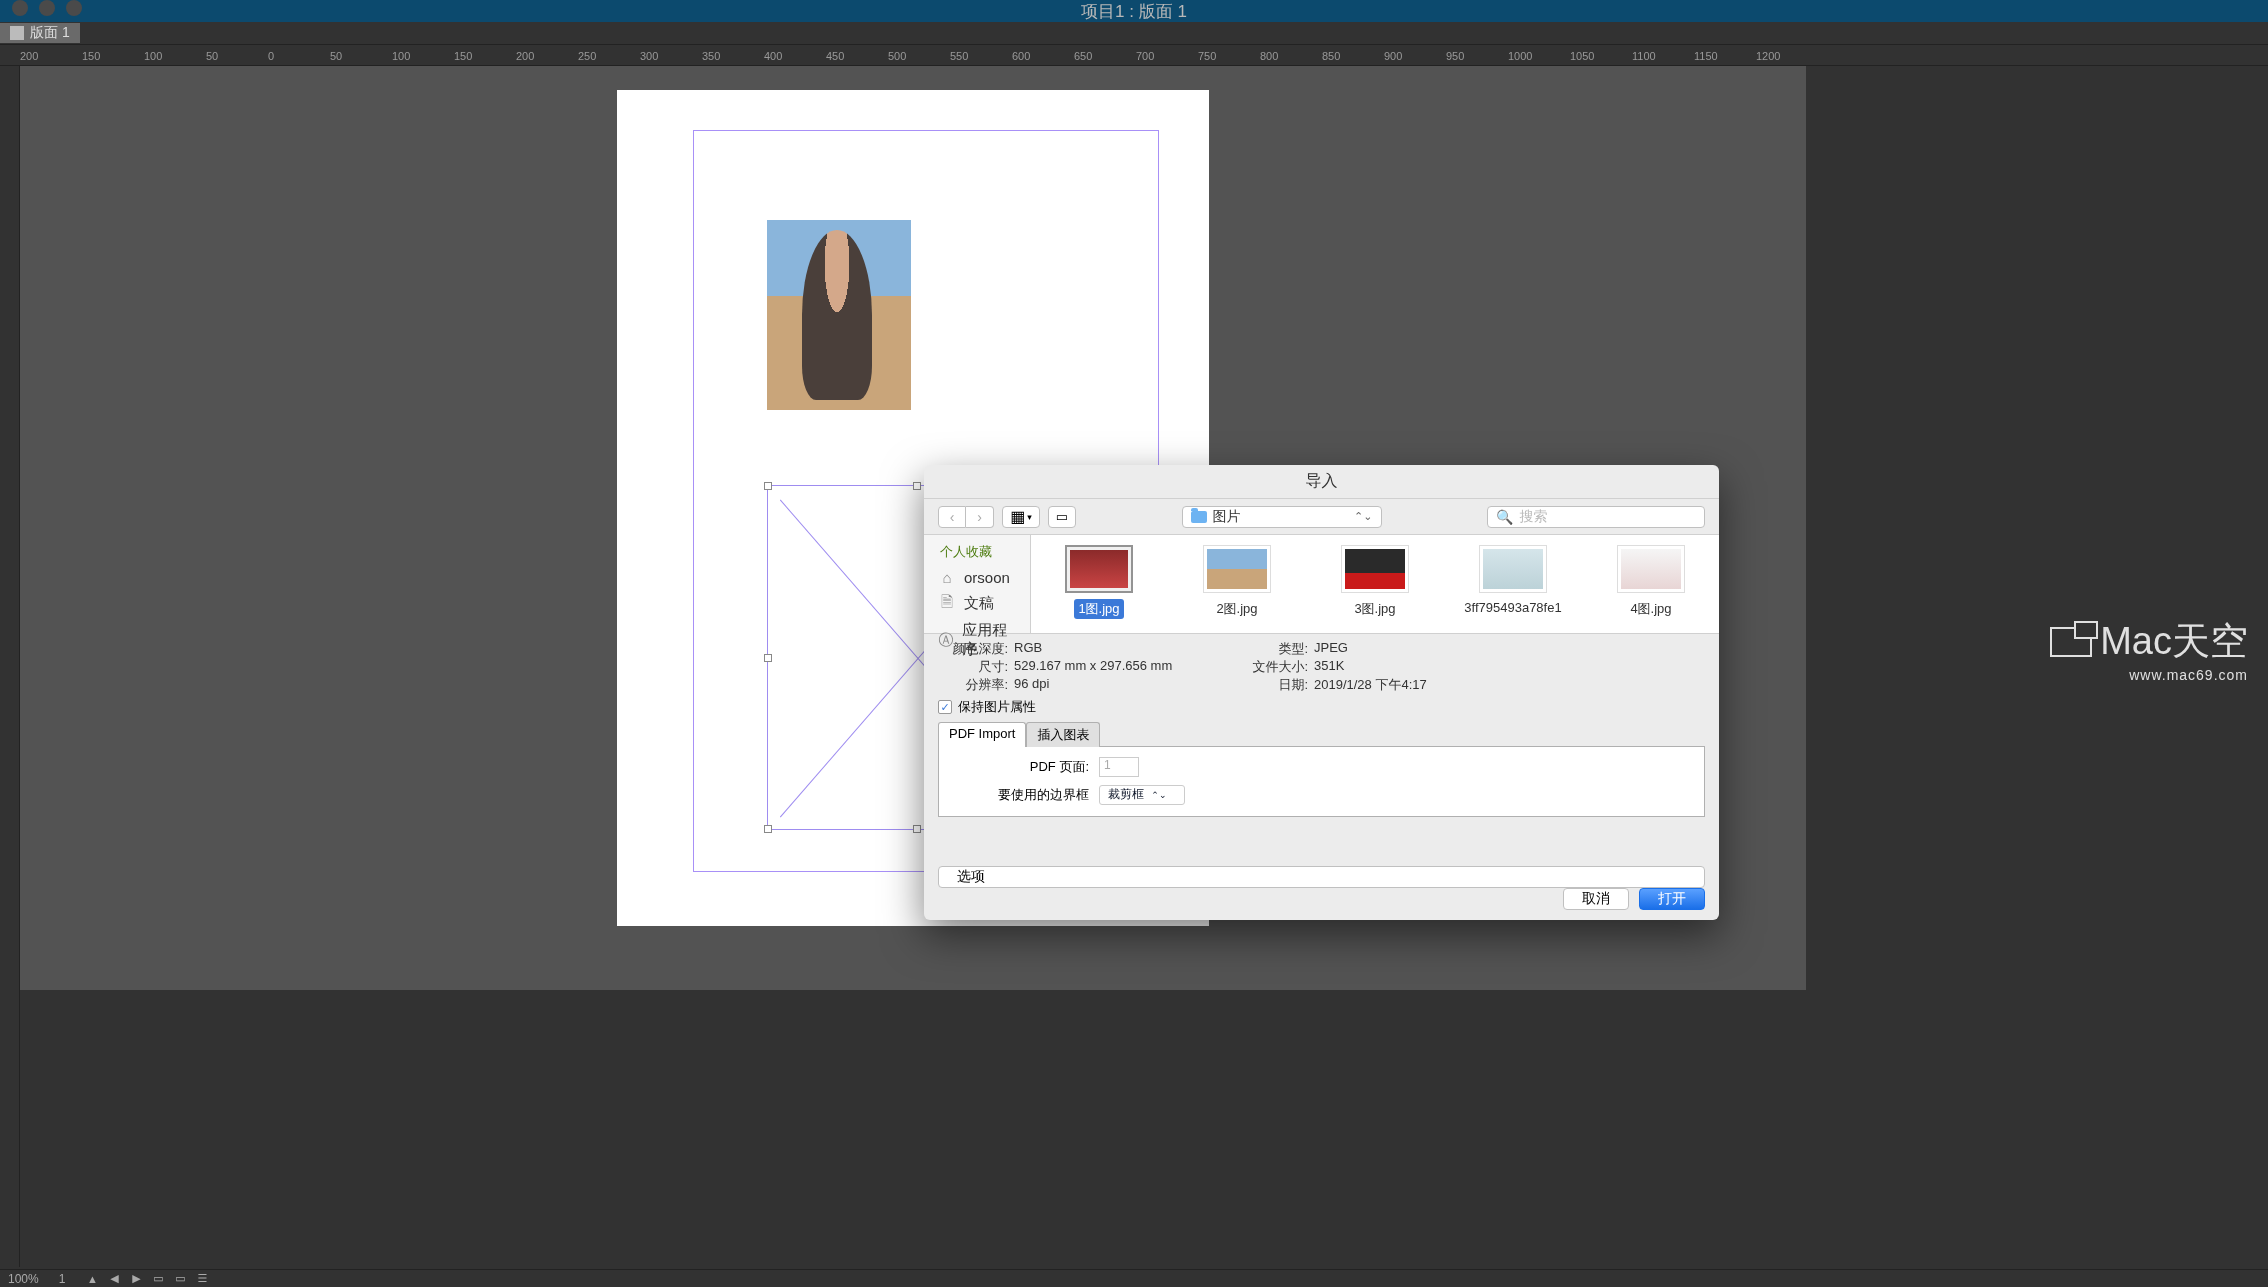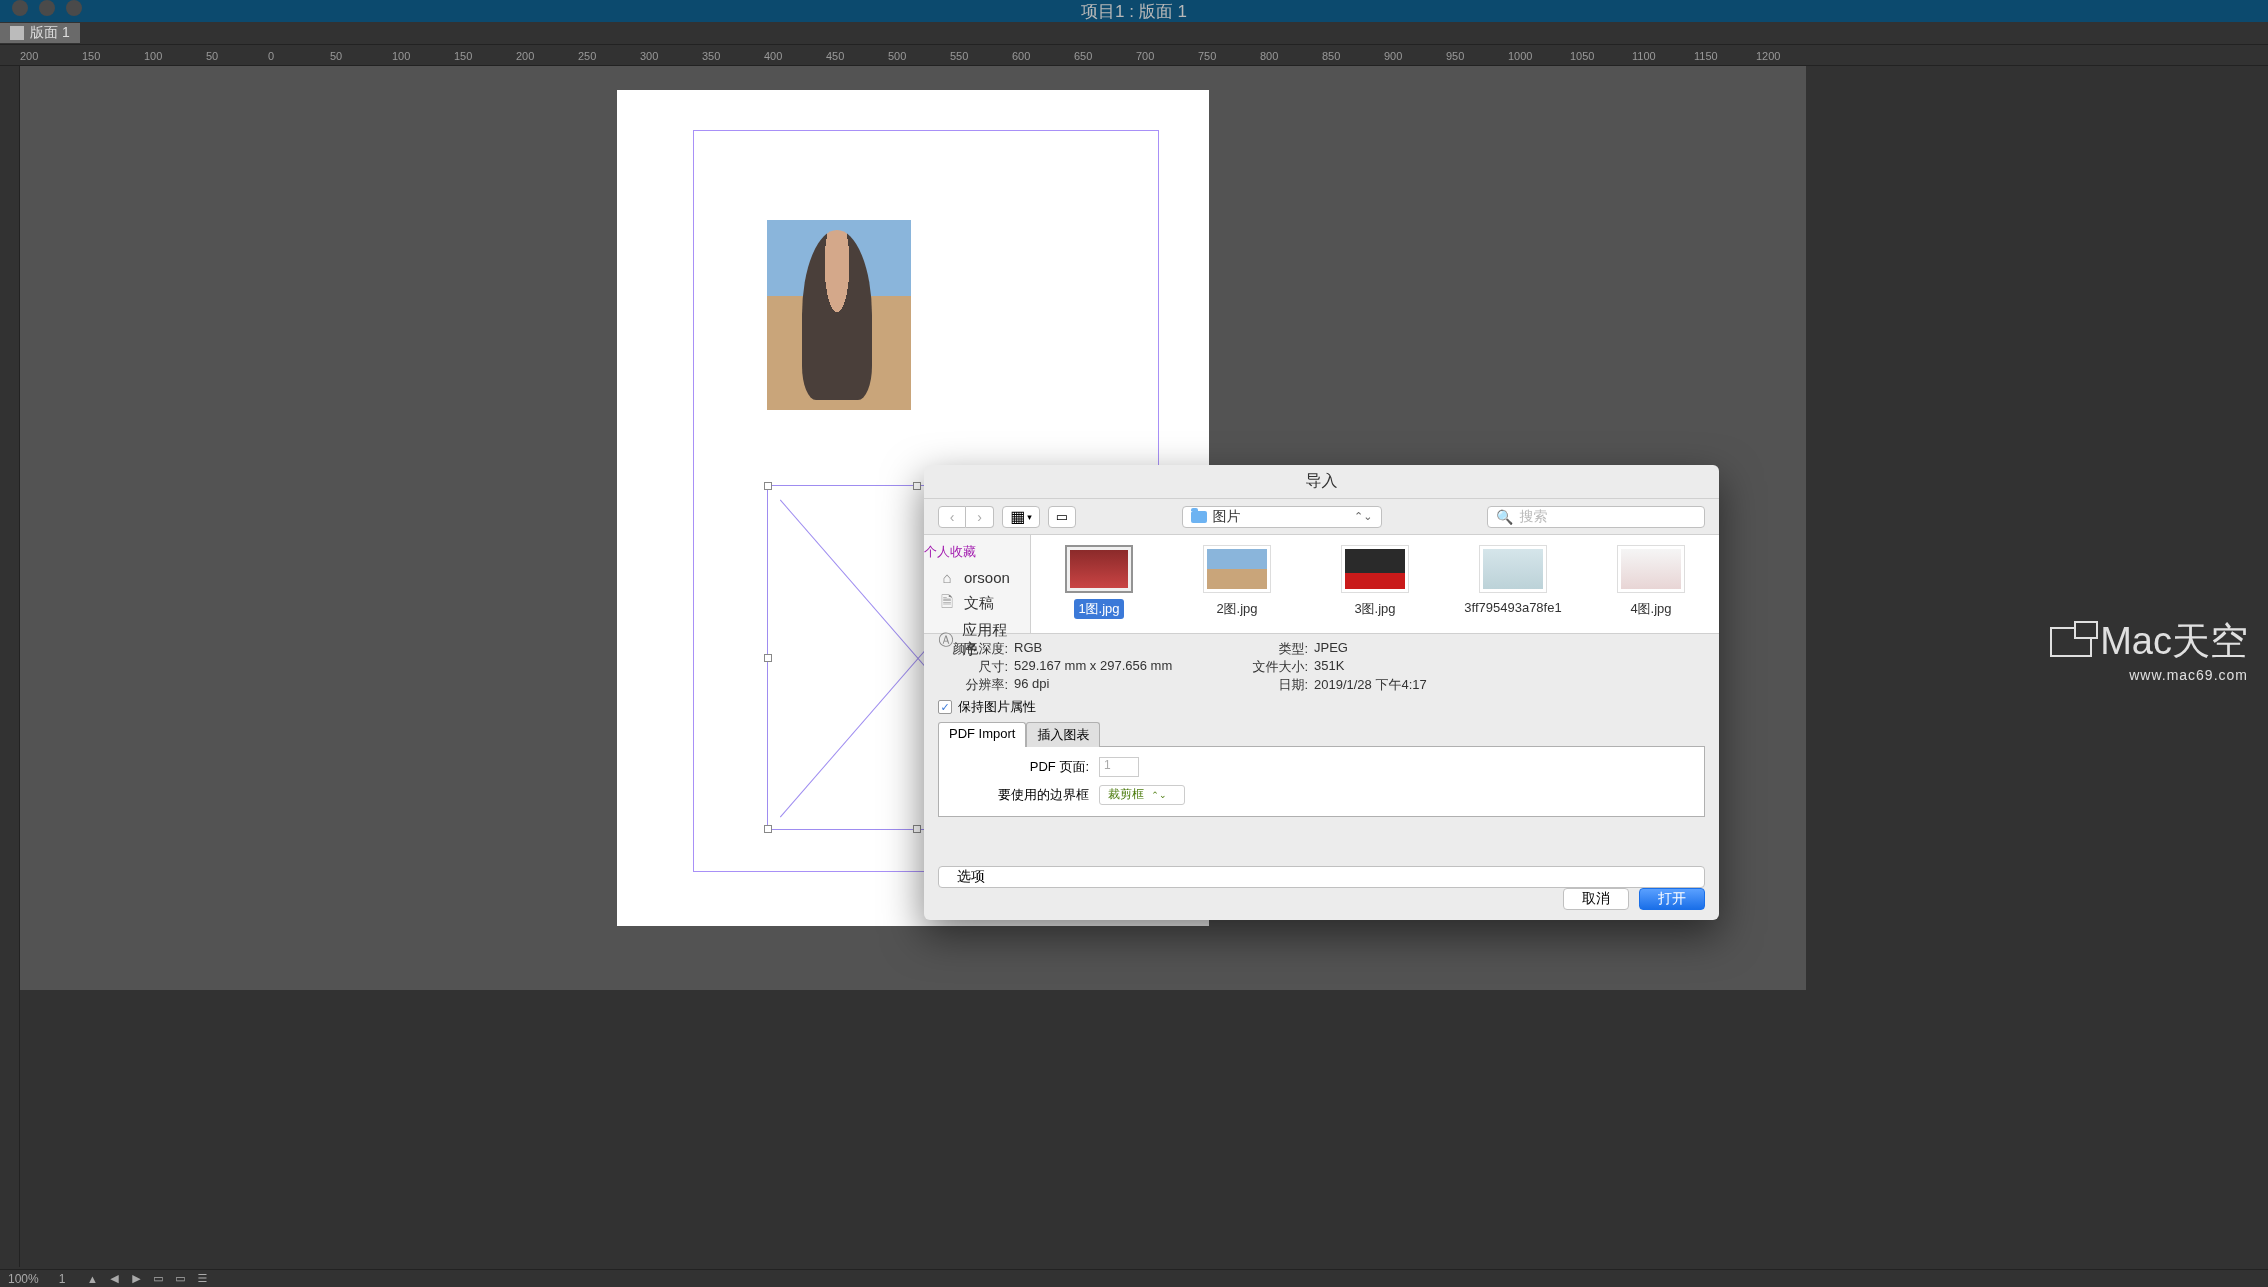--- a/index.html
+++ b/index.html
@@ -47,21 +47,21 @@
 .folder-icon { width: 16px; height: 12px; background: #6db3f2; border-radius: 2px; position: relative; }
 .folder-icon::before { content: ''; position: absolute; top: -3px; left: 0; width: 7px; height: 3px; background: #6db3f2; border-radius: 2px 2px 0 0; }
 .path-text { font-size: 14px; color: #333; flex: 1; }
 .path-arrows { color: #666; font-size: 11px; }
 .search-box { flex: 0 0 218px; height: 22px; background: #fff; border: 1px solid #c0c0c0; border-radius: 4px; display: flex; align-items: center; padding: 0 8px; gap: 6px; }
 .search-icon { color: #999; font-size: 14px; }
 .search-ph { color: #bbb; font-size: 14px; }
 
 .dialog-body { display: flex; height: 98px; }
 .sidebar { width: 155px; background: #f5f5f5; border-right: 1px solid #d0d0d0; padding-top: 4px; }
-.sidebar-header { font-size: 13px; color: #a21caf; padding: 4px 0; }
+.sidebar-header { font-size: 13px; color: #4d7c0f; padding: 4px 16px; }
 .sidebar-item { display: flex; align-items: center; gap: 8px; padding: 4px 14px; font-size: 15px; color: #333; }
 .sb-icon { width: 18px; height: 16px; display: flex; align-items: center; justify-content: center; color: #888; }
 
 .file-grid { flex: 1; background: #fff; display: flex; padding: 10px 8px; gap: 18px; }
 .file-item { display: flex; flex-direction: column; align-items: center; width: 120px; }
 .thumb-wrap { width: 68px; height: 48px; background: #fff; border: 1px solid #ddd; display: flex; align-items: center; justify-content: center; padding: 3px; }
 .thumb-wrap.selected { border: 2px solid #939393; background: #f0f0f0; }
 .thumb { width: 100%; height: 100%; }
 .file-name { font-size: 13px; color: #333; margin-top: 6px; padding: 1px 4px; border-radius: 3px; max-width: 110px; overflow: hidden; text-overflow: ellipsis; white-space: nowrap; }
 .file-name.selected { background: #3b79d8; color: #fff; }
@@ -75,21 +75,21 @@
 .checkbox-row { display: flex; align-items: center; gap: 6px; padding: 4px 0; }
 .cbx { width: 14px; height: 14px; background: #fff; border: 1px solid #999; border-radius: 2px; display: flex; align-items: center; justify-content: center; color: #3b79d8; font-size: 11px; }
 
 .tab-strip { display: flex; border-bottom: 1px solid #b0b0b0; margin: 0 14px; }
 .tab { padding: 3px 10px; font-size: 13px; background: #fff; border: 1px solid #b0b0b0; border-bottom: none; margin-bottom: -1px; border-radius: 3px 3px 0 0; }
 .tab:not(.active) { background: #e0e0e0; }
 .tab-content { margin: 0 14px 10px; background: #fff; border: 1px solid #b0b0b0; border-top: none; padding: 10px 40px; height: 70px; }
 .form-row { display: flex; align-items: center; gap: 10px; margin-bottom: 8px; font-size: 13px; }
 .form-label { width: 110px; text-align: right; }
 .form-input { width: 40px; height: 20px; border: 1px solid #ccc; background: #fff; padding: 0 4px; color: #aaa; font-size: 12px; }
-.form-select { height: 20px; border: 1px solid #ccc; border-radius: 3px; background: #fff; padding: 0 18px 0 8px; color: #4d7c0f; font-size: 12px; position: relative; }
+.form-select { height: 20px; border: 1px solid #ccc; border-radius: 3px; background: #fff; padding: 0 18px 0 8px; color: #0f172a; font-size: 12px; position: relative; }
 
 .dialog-footer { position: absolute; bottom: 10px; left: 14px; right: 14px; display: flex; flex-direction: column; }
 .btn { height: 22px; padding: 0 18px; background: #fff; border: 1px solid #c0c0c0; border-radius: 4px; font-size: 14px; display: flex; align-items: center; }
 .btn-primary { background: linear-gradient(#5aa0ff, #1a6fe8); color: #fff; border-color: #1a6fe8; }
 .footer-right { margin-left: auto; display: flex; gap: 10px; }
 
 
 .watermark { position: absolute; top: 616px; right: 20px; color: #fff; opacity: 0.85; }
 .wm-top { font-size: 38px; font-weight: 300; display: flex; align-items: center; gap: 8px; }
 .wm-icon { width: 42px; height: 30px; border: 2px solid #fff; position: relative; }

